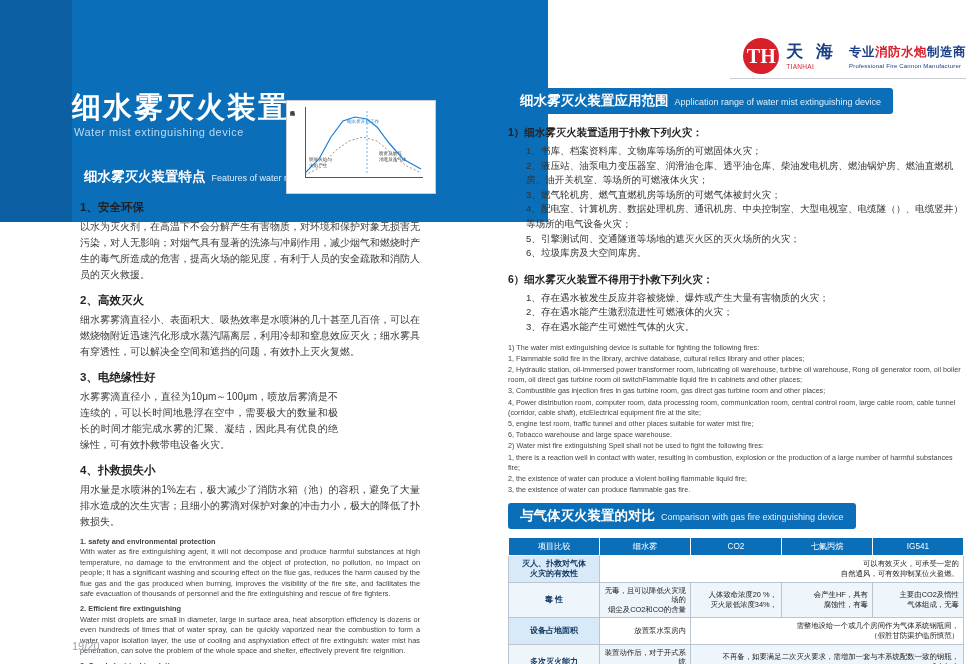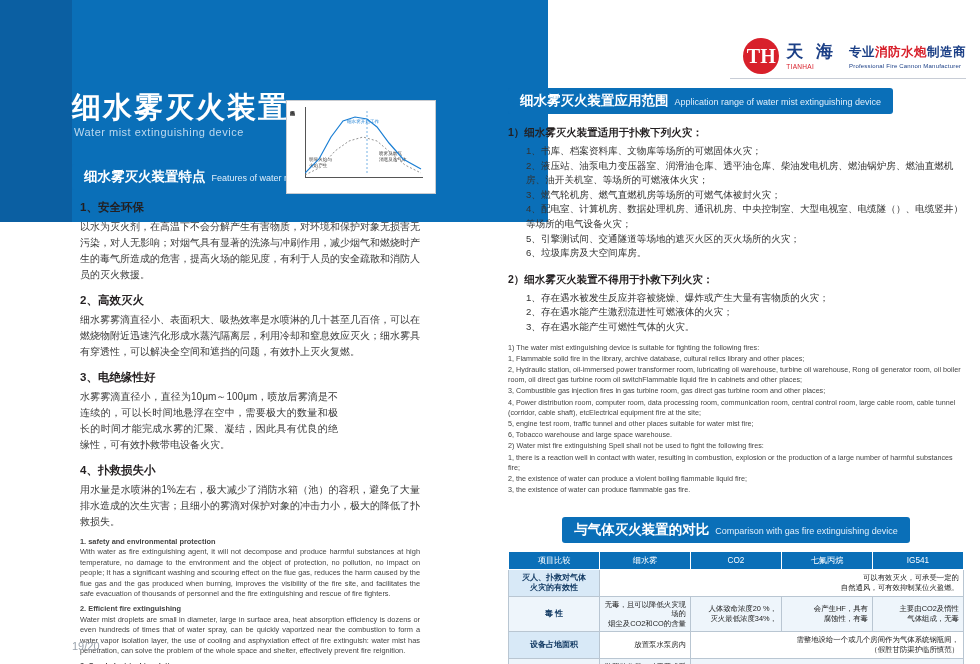--- a/index.html
+++ b/index.html
@@ -182,42 +182,42 @@
   <div class="rc-num">1）细水雾灭火装置适用于扑救下列火灾：</div>
   <div class="rc-list">
     <div>1、书库、档案资料库、文物库等场所的可燃固体火灾；</div>
     <div>2、液压站、油泵电力变压器室、润滑油仓库、透平油仓库、柴油发电机房、燃油锅炉房、燃油直燃机房、油开关机室、等场所的可燃液体火灾；</div>
     <div>3、燃气轮机房、燃气直燃机房等场所的可燃气体被封火灾；</div>
     <div>4、配电室、计算机房、数据处理机房、通讯机房、中央控制室、大型电视室、电缆隧（）、电缆竖井）等场所的电气设备火灾；</div>
     <div>5、引擎测试间、交通隧道等场地的遮灭火区的灭火场所的火灾；</div>
     <div>6、垃圾库房及大空间库房。</div>
   </div>
 
-  <div class="rc-num">2）细水雾灭火装置不得用于扑救下列火灾：</div>
+  <div class="rc-num">6）细水雾灭火装置不得用于扑救下列火灾：</div>
   <div class="rc-list">
     <div>1、存在遇水被发生反应并容被烧燥、爆炸或产生大量有害物质的火灾；</div>
     <div>2、存在遇水能产生激烈流迸性可燃液体的火灾；</div>
     <div>3、存在遇水能产生可燃性气体的火灾。</div>
   </div>
 
   <div class="rc-en">
     <p>1) The water mist extinguishing device is suitable for fighting the following fires:</p>
     <p>1, Flammable solid fire in the library, archive database, cultural relics library and other places;</p>
     <p>2, Hydraulic station, oil-immersed power transformer room, lubricating oil warehouse, turbine oil warehouse, Rong oil generator room, oil boiler room, oil direct gas turbine room oil switchFlammable liquid fire in cabinets and other places;</p>
     <p>3, Combustible gas injection fires in gas turbine room, gas direct gas turbine room and other places;</p>
     <p>4, Power distribution room, computer room, data processing room, communication room, central control room, large cable room, cable tunnel (corridor, cable shaft), etcElectrical equipment fire at the site;</p>
     <p>5, engine test room, traffic tunnel and other places suitable for water mist fire;</p>
     <p>6, Tobacco warehouse and large space warehouse.</p>
     <p>2) Water mist fire extinguishing Spell shall not be used to fight the following fires:</p>
     <p>1, there is a reaction well in contact with water, resulting in combustion, explosion or the production of a large number of harmful substances fire;</p>
     <p>2, the existence of water can produce a violent boiling flammable liquid fire;</p>
     <p>3, the existence of water can produce flammable gas fire.</p>
   </div>
 
-  <div class="heading-row" style="margin-top:22px;justify-content:center;">
+  <div class="heading-row" style="margin-top:8px;">
     <span class="pill"><span>与气体灭火装置的对比</span><span class="en">Comparison with gas fire extinguishing device</span></span>
   </div>
 
   <table class="cmp">
     <thead>
       <tr>
         <th>项目比较</th>
         <th>细水雾</th>
         <th>CO2</th>
         <th>七氟丙烷</th>

